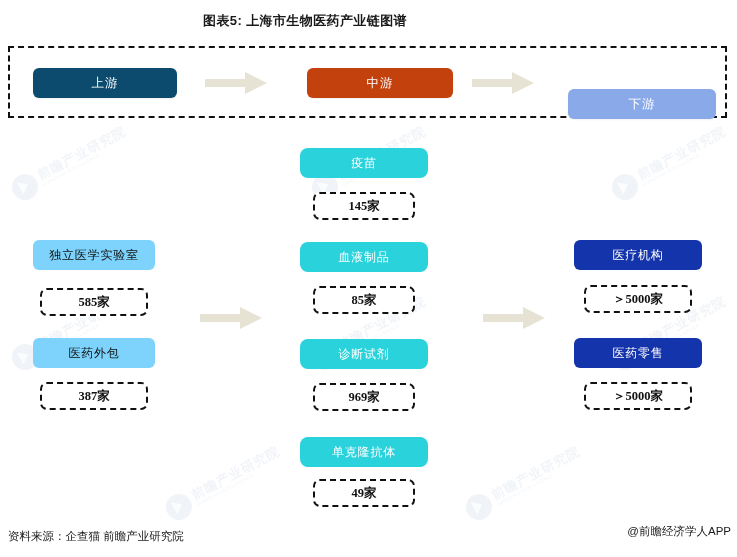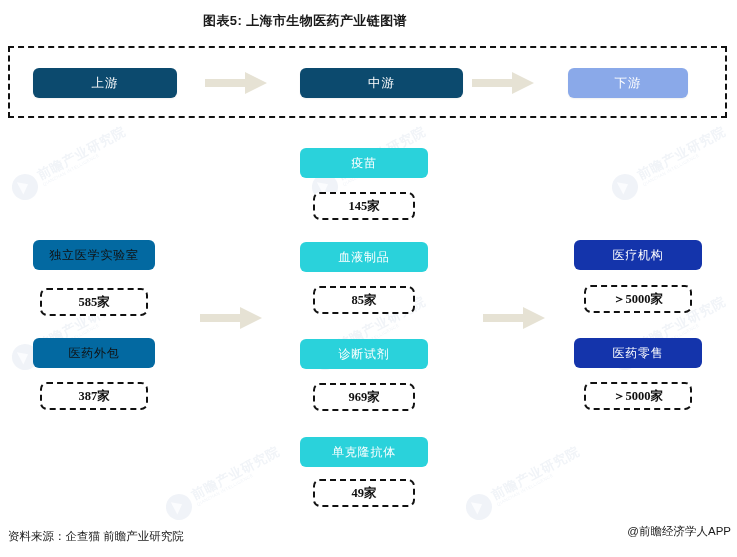--- a/index.html
+++ b/index.html
@@ -101,44 +101,44 @@
     color: #ffffff;
     font-size: 12.5px;
     display: flex;
     align-items: center;
     justify-content: center;
     letter-spacing: 1px;
     z-index: 3;
     box-shadow: 0 1px 2px rgba(0,0,0,.06);
   }
   #stage-up    { left: 33px;  width: 144px; background: #0c4a6e; }
-  #stage-mid   { left: 300px; width: 163px; background: #0c4a6e; }
-  #stage-down  { left: 568px; width: 120px; background: #8aa9e9; }
+  #stage-mid   { left: 307px; width: 146px; background: #c2410c; }
+  #stage-down  { left: 568px; width: 148px; background: #8aa9e9; margin-top: 21px; }
 
   
   .arrow {
     position: absolute;
     z-index: 3;
     display: block;
   }
 
   
   .node {
     position: absolute;
     height: 30px;
     border-radius: 6px;
     display: flex;
     align-items: center;
     justify-content: center;
     font-size: 12px;
     letter-spacing: .8px;
     z-index: 3;
   }
-  .node.light  { background: #0369a1; color: #111111; }
-  .node.cyan   { background: #2ad2db; color: #ffffff; }
+  .node.light  { background: #7dd3fc; color: #111111; }
+  .node.cyan   { background: #2ad2db; color: #ffffff; border-radius: 8px; }
   .node.navy   { background: #1434ab; color: #ffffff; }
 
   .count {
     position: absolute;
     height: 28px;
     border: 2px dashed #111111;
     border-radius: 7px;
     box-sizing: border-box;
     background: #ffffff;
     display: flex;

